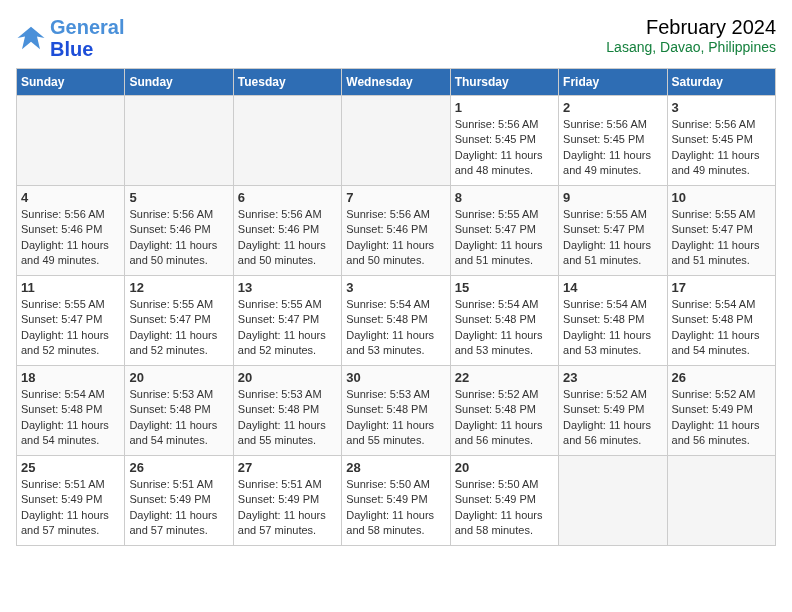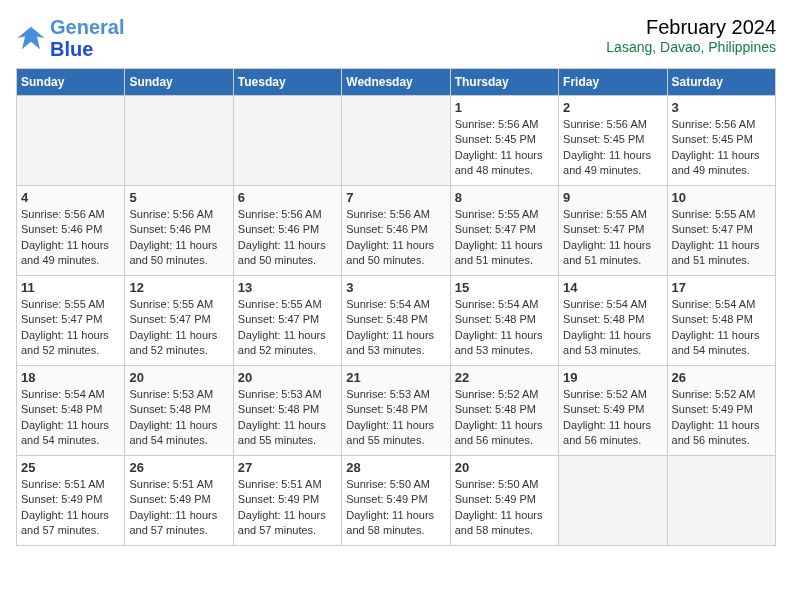--- a/index.html
+++ b/index.html
@@ -204,29 +204,29 @@
         </td>
         <td>
           <div class="day-number">20</div>
           <div class="day-info">Sunrise: 5:53 AM<br>Sunset: 5:48 PM<br>Daylight: 11 hours and 54 minutes.</div>
         </td>
         <td>
           <div class="day-number">20</div>
           <div class="day-info">Sunrise: 5:53 AM<br>Sunset: 5:48 PM<br>Daylight: 11 hours and 55 minutes.</div>
         </td>
         <td>
-          <div class="day-number">21</div>
+          <div class="day-number">30</div>
           <div class="day-info">Sunrise: 5:53 AM<br>Sunset: 5:48 PM<br>Daylight: 11 hours and 55 minutes.</div>
         </td>
         <td>
           <div class="day-number">22</div>
           <div class="day-info">Sunrise: 5:52 AM<br>Sunset: 5:48 PM<br>Daylight: 11 hours and 56 minutes.</div>
         </td>
         <td>
-          <div class="day-number">19</div>
+          <div class="day-number">23</div>
           <div class="day-info">Sunrise: 5:52 AM<br>Sunset: 5:49 PM<br>Daylight: 11 hours and 56 minutes.</div>
         </td>
         <td>
           <div class="day-number">26</div>
           <div class="day-info">Sunrise: 5:52 AM<br>Sunset: 5:49 PM<br>Daylight: 11 hours and 56 minutes.</div>
         </td>
       </tr>
       <tr>
         <td>
           <div class="day-number">25</div>

